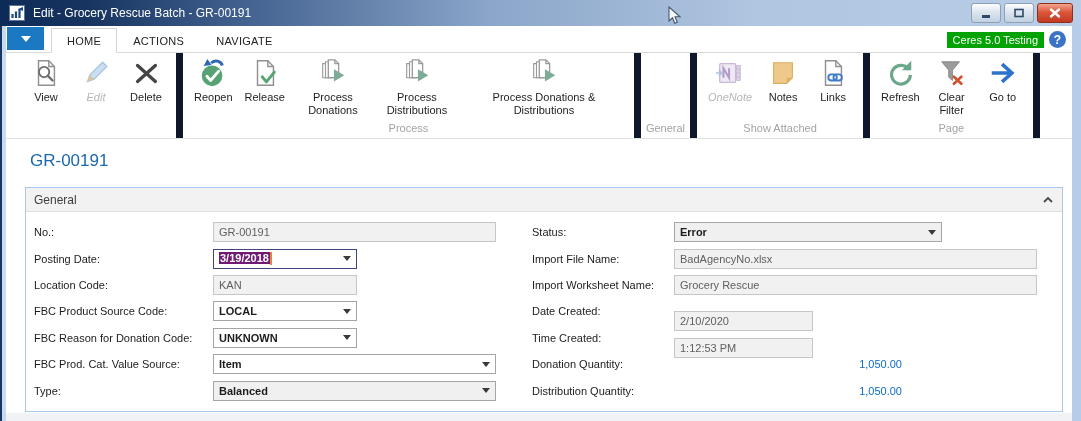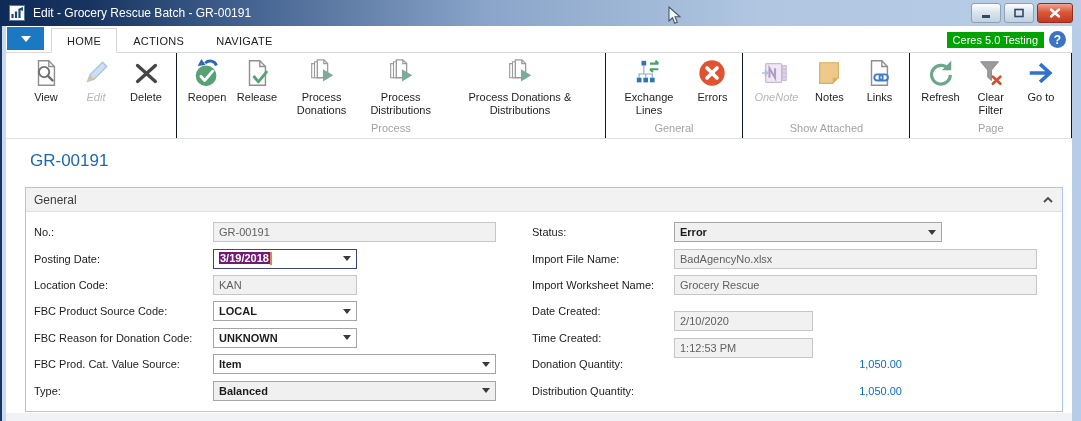--- a/index.html
+++ b/index.html
@@ -26,21 +26,21 @@
   .app-menu .tri{width:0;height:0;border-left:5px solid transparent;border-right:5px solid transparent;border-top:6px solid #ffffff;}
   .tab{font-size:11px;color:#222222;padding:6px 15px 5px;border:1px solid transparent;margin-bottom:-1px;letter-spacing:.3px;cursor:default;}
   .tab.active{background:#ffffff;border-color:#d5d5d5;border-bottom-color:#ffffff;}
   .tabrow-right{margin-left:auto;display:flex;align-items:center;gap:5px;padding:0 6px 4px 0;}
   .badge{color:#ffffff;font-size:11px;padding:2px 6px;}
   .help{width:17px;height:17px;border-radius:50%;background:#3b74c4;color:#ffffff;font-size:12px;font-weight:bold;
     display:flex;align-items:center;justify-content:center;}
   
   .ribbon{position:absolute;top:53px;left:6px;right:9px;height:86px;background:#ffffff;
     border-bottom:1px solid #e2e2e2;box-sizing:border-box;display:flex;align-items:stretch;padding-left:10px;}
-  .rib-group{display:flex;flex-direction:column;padding:2px 5px 0;border-right:1px solid #0f172a;align-items:center;}
+  .rib-group{display:flex;flex-direction:column;padding:2px 5px 0;border-right:7px solid #0f172a;align-items:center;}
   .rib-buttons{display:flex;align-items:flex-start;}
   .rib-btn{display:flex;flex-direction:column;align-items:center;padding:2px 6px;min-width:38px;cursor:default;}
   .rib-btn .ic{width:32px;height:32px;display:flex;align-items:center;justify-content:center;}
   .rib-btn .lbl{font-size:11px;line-height:13px;text-align:center;color:#1e1e1e;max-width:72px;margin-top:2px;}
   .rib-btn.wide .lbl{max-width:158px;}
   .rib-btn.narrow .lbl{max-width:40px;}
   .rib-btn.disabled .lbl{color:#b6b6b6;font-style:italic;}
   .rib-group-label{margin-top:auto;text-align:center;color:#a3a3a3;font-size:11px;padding:3px 0 4px;}
   
   .content{position:absolute;top:139px;left:6px;right:9px;bottom:0;background:#ffffff;}
@@ -211,44 +211,20 @@
                 <path d="M18 2v4h4" fill="none" stroke="#9a9a9a" stroke-width="1.4"></path>
                 <path d="M17 12l11 6.5L17 25z" fill="#7cab97"></path>
               </svg>
             </span>
             <div class="lbl">Process Donations &amp; Distributions</div>
           </div>
         </div>
         <div class="rib-group-label">Process</div>
       </div>
       <div class="rib-group">
-        <div class="rib-buttons">
-          <div class="rib-btn">
-            <span class="ic">
-              <svg width="30" height="30" viewBox="0 0 32 32">
-                <rect x="8" y="3" width="5" height="5" fill="#2e75b6"></rect>
-                <rect x="3" y="21" width="5" height="5" fill="#2e75b6"></rect>
-                <rect x="10" y="21" width="5" height="5" fill="#2e75b6"></rect>
-                <rect x="17" y="21" width="5" height="5" fill="#2e75b6"></rect>
-                <path d="M10.5 8v9M5.5 21v-4h14v4M12.5 17v4M19.5 17v4" fill="none" stroke="#8ea9c4" stroke-width="1.2"></path>
-                <path d="M17 6h9M26 6l-3.2-3M17 12h9M17 12l3.2 3" fill="none" stroke="#4ba164" stroke-width="2.2"></path>
-              </svg>
-            </span>
-            <div class="lbl">Exchange Lines</div>
-          </div>
-          <div class="rib-btn">
-            <span class="ic">
-              <svg width="30" height="30" viewBox="0 0 32 32">
-                <circle cx="16" cy="16" r="13.5" fill="#e05330"></circle>
-                <path d="M10.7 10.7l10.6 10.6M21.3 10.7L10.7 21.3" stroke="#ffffff" stroke-width="4" stroke-linecap="round"></path>
-              </svg>
-            </span>
-            <div class="lbl">Errors</div>
-          </div>
-        </div>
         <div class="rib-group-label">General</div>
       </div>
       <div class="rib-group">
         <div class="rib-buttons">
           <div class="rib-btn disabled">
             <span class="ic">
               <svg width="30" height="30" viewBox="0 0 32 32">
                 <rect x="5" y="6" width="17" height="20" rx="1" fill="#efe9f4" stroke="#c9b9d9" stroke-width="1.4"></rect>
                 <path d="M9 21V11l6 10V11" fill="none" stroke="#b49ac9" stroke-width="2.2"></path>
                 <path d="M23 8h4v16h-4z" fill="#ddd3e6" stroke="#c9b9d9"></path>

